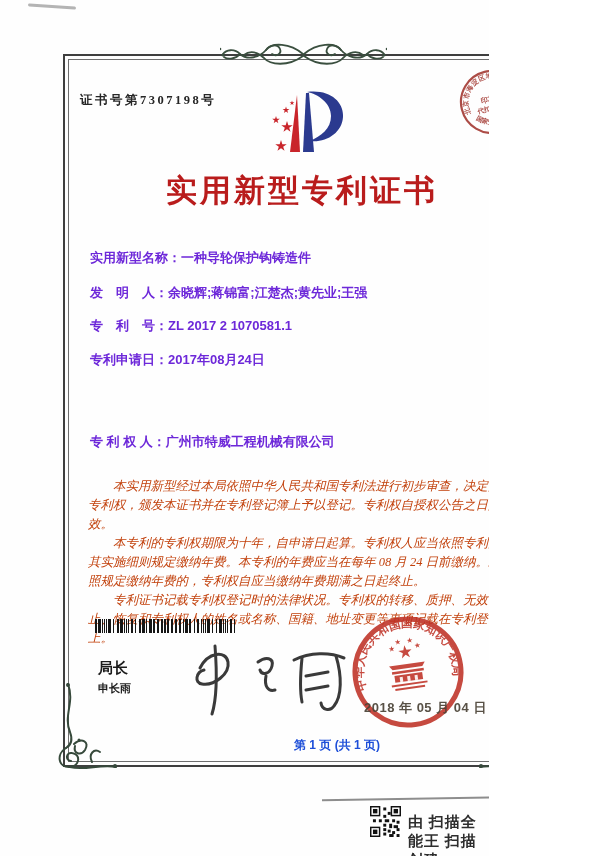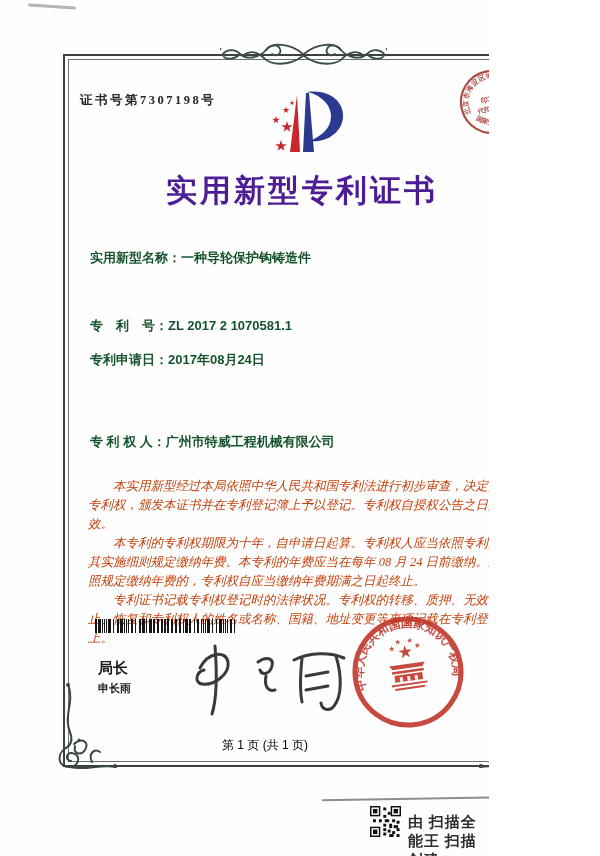--- a/index.html
+++ b/index.html
@@ -8,45 +8,45 @@
   .abs{position:absolute;}
 
   
   #frame{left:63px;top:54px;width:478px;height:709px;border:2.5px solid #3f3f3f;}
   #frame-inner{position:absolute;inset:3px;border:1px solid #6e6e6e;}
 
   #cert-number{left:80px;top:92px;font-size:12.5px;font-weight:600;letter-spacing:2.5px;
                font-family:"Liberation Serif",serif;color:#262626;}
 
   #title{left:63px;top:170px;width:478px;text-align:center;font-size:31px;font-weight:700;
-         letter-spacing:3px;font-family:"Liberation Serif",serif;color:#4c1d95;}
+         letter-spacing:3px;font-family:"Liberation Serif",serif;color:#b91c1c;}
 
   
   .field-row{position:absolute;left:90px;width:430px;font-size:13px;font-weight:700;
-             color:#14532d;white-space:nowrap;}
+             color:#6d28d9;white-space:nowrap;}
   .field-label{display:inline-block;}
   .field-value{font-weight:700;}
   .addr-line2{display:block;font-weight:700;}
   .grant-right{position:absolute;left:250px;top:0;}
 
   
   #paragraphs{left:88px;top:477px;width:432px;font-family:"Liberation Serif",serif;
               font-style:italic;font-size:12.5px;line-height:19px;color:#c2410c;}
   #paragraphs p{margin:0;text-indent:2em;}
 
   #barcode{left:95px;top:619px;width:143px;height:14px;
      background-image:
        repeating-linear-gradient(90deg,#161616 0 1.5px,rgba(0,0,0,0) 1.5px 3px,#161616 3px 5.5px,rgba(0,0,0,0) 5.5px 7px,#161616 7px 8px,rgba(0,0,0,0) 8px 11px),
        repeating-linear-gradient(90deg,#161616 0 1px,rgba(0,0,0,0) 1px 4.5px);}
 
   #director-title{left:98px;top:659px;font-size:15px;font-weight:700;}
   #director-name{left:98px;top:681px;font-size:11px;font-weight:700;}
 
-  #page-footer{left:150px;top:737px;width:230px;text-align:center;font-size:12px;
-               font-weight:400;color:#000000;}
+  #page-footer{left:150px;top:737px;width:230px;text-align:right;font-size:12px;
+               font-weight:700;color:#1d4ed8;}
 
   #date-stamp{left:364px;top:699px;width:130px;font-size:13px;font-weight:700;
               letter-spacing:.5px;color:#4b4337;opacity:.92;}
 
   
   #scan-smudge{left:28px;top:5px;width:48px;height:3px;background:#777;transform:rotate(4deg);
                border-radius:2px;opacity:.55;}
   #scan-edge-line{left:322px;top:797px;width:280px;height:2px;background:#8d8d8d;
                   transform:rotate(-0.9deg);}
   #scan-credit{left:408px;top:813px;font-size:15px;letter-spacing:1px;color:#2d2d2d;
@@ -125,20 +125,23 @@
       <use href="#star" transform="translate(14,30) scale(4)"></use>
       <use href="#star" transform="translate(25,37) scale(6)"></use>
       <use href="#star" transform="translate(19,56) scale(6)"></use>
     </g>
   </svg>
 
   <div class="abs" id="title">实用新型专利证书</div>
 
   <div class="field-row" style="top:249px;">
     <span class="field-label">实用新型名称：</span><span class="field-value">一种导轮保护钩铸造件</span>
+  </div>
+  <div class="field-row" style="top:284px;">
+    <span class="field-label">发　明　人：</span><span class="field-value">余晓辉;蒋锦富;江楚杰;黄先业;王强</span>
   </div>
   <div class="field-row" style="top:317px;">
     <span class="field-label">专　利　号：</span><span class="field-value">ZL 2017 2 1070581.1</span>
   </div>
   <div class="field-row" style="top:351px;">
     <span class="field-label">专利申请日：</span><span class="field-value">2017年08月24日</span>
   </div>
   <div class="field-row" style="top:385px;margin-top:48px;">
     <span class="field-label">专 利 权 人：</span><span class="field-value">广州市特威工程机械有限公司</span>
   </div>
@@ -186,20 +189,21 @@
         <rect x="44" y="60" width="28" height="7"></rect>
         <rect x="49" y="62" width="3" height="5" fill="#ffffff" opacity="0.9"></rect>
         <rect x="56.5" y="62" width="3" height="5" fill="#ffffff" opacity="0.9"></rect>
         <rect x="64" y="62" width="3" height="5" fill="#ffffff" opacity="0.9"></rect>
         <rect x="40" y="69" width="36" height="2"></rect>
         <rect x="43" y="73" width="30" height="2"></rect>
       </g>
     </g>
   </svg>
 
+  <div class="abs" id="date-stamp">2018 年 05 月 04 日</div>
 
   <div class="abs" id="page-footer">第 1 页 (共 1 页)</div>
 
   <div class="abs" id="scan-edge-line"></div>
 
   <svg class="abs" style="left:370px;top:805px;" width="31" height="33" viewBox="0 0 21 21">
     <rect x="0" y="0" width="21" height="21" fill="#ffffff"></rect>
     <g fill="#111111">
       <rect x="0" y="0" width="7" height="7"></rect>
         <rect x="14" y="0" width="7" height="7"></rect>

